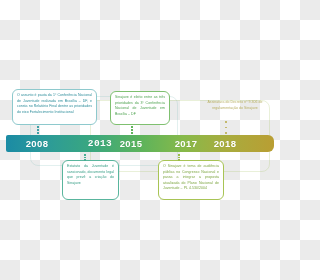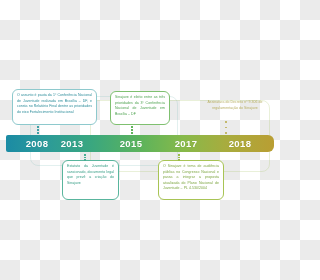--- a/index.html
+++ b/index.html
@@ -33,22 +33,22 @@
       #a8ac3e 82%,
       #b99e33 100%);
   }
   .year{
     position:absolute;top:136px;
     font-size:9.5px;font-weight:bold;color:#ffffff;
     letter-spacing:.4px;text-align:center;width:40px;
     line-height:15px;
     text-shadow:0 0 1px rgba(0,0,0,.12);
   }
-  .y0{left:17px;} .y1{left:52px;} .y2{left:111px;}
-  .y3{left:166px;} .y4{left:220px;}
+  .y0{left:17px;} .y1{left:80px;font-family:Liberation Mono, monospace;} .y2{left:111px;}
+  .y3{left:166px;} .y4{left:205px;}
 
   
   .box{
     position:absolute;
     border:0.8px solid #9fd0cf;
     border-radius:6px;
     background:#ffffff;
     box-sizing:border-box;
     padding:3px 4px;
     font-size:3.5px;

